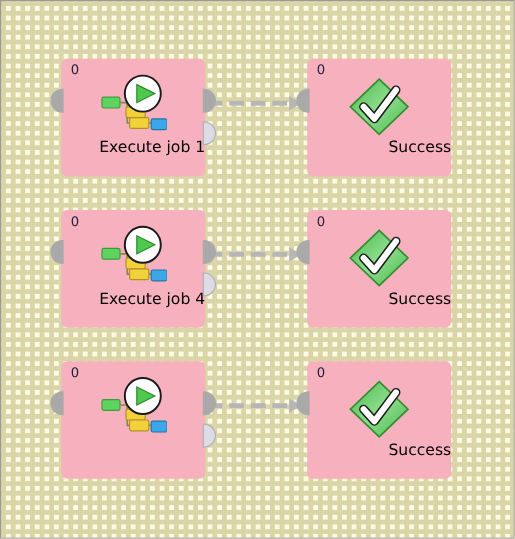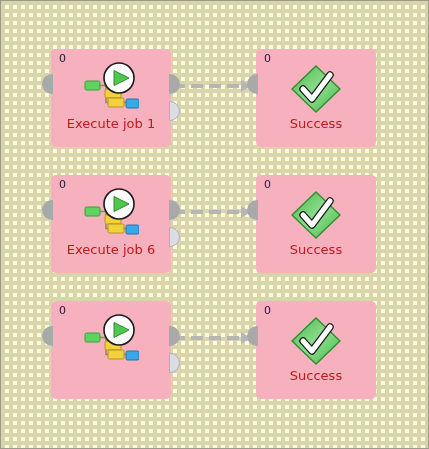--- a/index.html
+++ b/index.html
@@ -70,23 +70,23 @@
     font-size: 11px;
     color: #1d1d3a;
     line-height: 14px;
     font-family: "DejaVu Sans", sans-serif;
   }
   .node-label {
     position: absolute;
     left: 0;
     right: 0;
     bottom: 16px;
-    text-align: center;
+    text-align: right;
     font-size: 13px;
-    color: #b91c1c;
+    color: #000000;
     font-family: "DejaVu Sans", sans-serif;
     white-space: nowrap;
   }
   .node-icon {
     position: absolute;
     left: 50%;
     top: 12px;
     transform: translateX(-50%);
     width: 56px;
     height: 52px;
@@ -253,21 +253,21 @@
         <path d="M23 24.5 V34" stroke="#8a8a4a" stroke-width="1.4" fill="none"></path>
         <path d="M23 34 V41.5 H28" stroke="#8a8a4a" stroke-width="1.4" fill="none"></path>
         <path d="M41 41.5 H45" stroke="#8a8a4a" stroke-width="1.4" fill="none"></path>
         <rect x="22" y="28" width="16" height="9" rx="1.5" fill="#f2d13c" stroke="#b2931c" stroke-width="1"></rect>
         <rect x="25" y="37" width="16" height="9" rx="1.5" fill="#f2d13c" stroke="#b2931c" stroke-width="1"></rect>
         <rect x="43" y="38" width="13" height="9" rx="1.5" fill="#3aa8e8" stroke="#1f75ab" stroke-width="1"></rect>
         <circle cx="36" cy="17" r="15" fill="#ffffff" stroke="#1a1a1a" stroke-width="1.6"></circle>
         <polygon points="31,9.5 46,17 31,24.5" fill="#4ec94e" stroke="#2f8a2f" stroke-width="1"></polygon>
       </svg>
     </div>
-    <div class="node-label">Execute job 6</div>
+    <div class="node-label">Execute job 4</div>
   </div>
 
   <div class="node" style="left:255px; top:174px; width:120px; height:98px;">
     <div class="port port-in" style="top:25px;"></div>
     <div class="node-badge">0</div>
     <div class="node-icon" style="top:14px;">
       <svg viewBox="0 0 56 52" width="56" height="52">
         <defs>
           <linearGradient id="dg2" x1="0" y1="0" x2="1" y2="1">
             <stop offset="0%" stop-color="#49b849"></stop>

